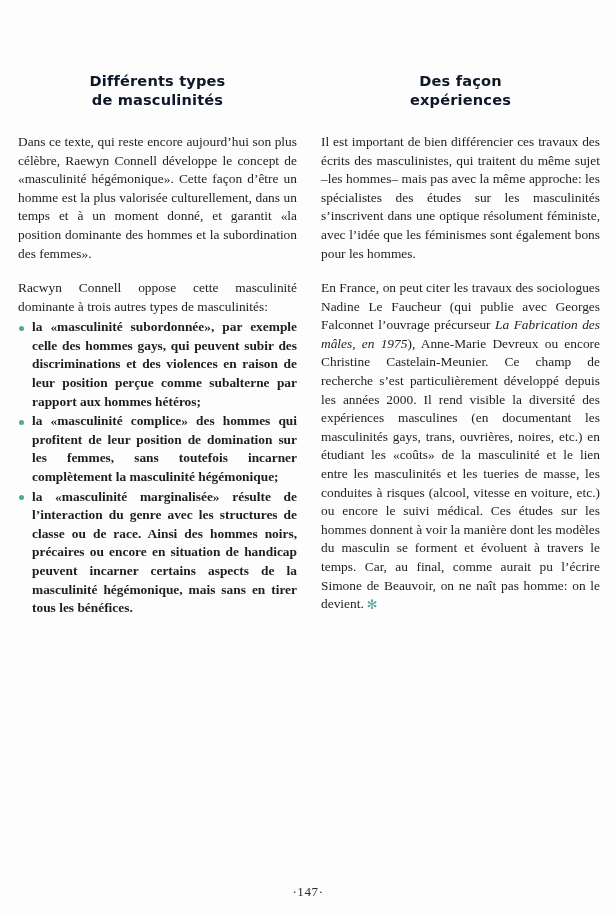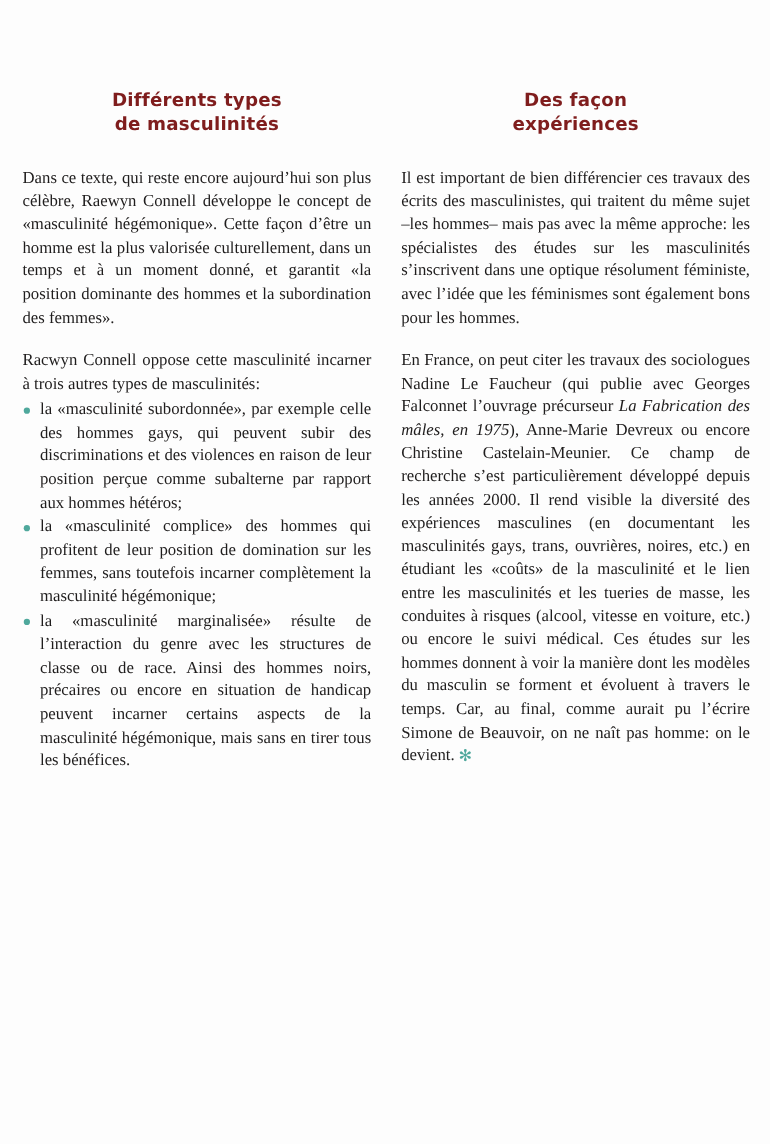--- a/index.html
+++ b/index.html
@@ -39,21 +39,21 @@
     flex-direction: column;
   }
 
   
   .heading {
     font-family: "DejaVu Sans", "Liberation Sans", sans-serif;
     font-weight: bold;
     font-size: 14.6px;
     line-height: 1.30;
     text-align: center;
-    color: #7f1d1d;
+    color: #0f172a;
     letter-spacing: 0.15px;
     margin: 0 0 23px 0;
     padding: 0 14px;
   }
   .heading .l2 { display: block; text-align: center; }
 
   
   .para {
     font-size: 13.4px;
     line-height: 18.6px;
@@ -74,20 +74,21 @@
     padding: 0;
   }
   ul.bullets li {
     position: relative;
     padding-left: 14px;
     font-size: 13.4px;
     line-height: 18.6px;
     text-align: justify;
     margin-bottom: 1px;
     color: #1f1d1d;
+    font-weight: bold;
   }
   ul.bullets li .dot {
     position: absolute;
     left: 1px;
     top: 7.5px;
     width: 5px;
     height: 5px;
     border-radius: 50%;
     background: #4fa89c;
   }
@@ -125,21 +126,21 @@
 
     <div class="col">
 
       <h2 class="heading">
         <span>Différents types</span>
         <span class="l2">de masculinités</span>
       </h2>
 
       <p class="para">Dans ce texte, qui reste encore aujourd’hui son plus célèbre, Raewyn Connell développe le concept de «masculinité hégémonique». Cette façon d’être un homme est la plus valorisée culturellement, dans un temps et à un moment donné, et garantit «la position dominante des hommes et la subordination des femmes».</p>
 
-      <p class="para tight">Racwyn Connell oppose cette masculinité incarner à trois autres types de masculinités:</p>
+      <p class="para tight">Racwyn Connell oppose cette masculinité dominante à trois autres types de masculinités:</p>
 
       <ul class="bullets">
         <li>
           <span class="dot"></span>
           <span>la «masculinité subordonnée», par exemple celle des hommes gays, qui peuvent subir des discriminations et des violences en raison de leur position perçue comme subalterne par rapport aux hommes hétéros;</span>
         </li>
         <li>
           <span class="dot"></span>
           <span>la «masculinité complice» des hommes qui profitent de leur position de domination sur les femmes, sans toutefois incarner complètement la masculinité hégémonique;</span>
         </li>
@@ -159,14 +160,15 @@
       </h2>
 
       <p class="para">Il est important de bien différencier ces travaux des écrits des masculinistes, qui traitent du même sujet –les hommes– mais pas avec la même approche: les spécialistes des études sur les masculinités s’inscrivent dans une optique résolument féministe, avec l’idée que les féminismes sont également bons pour les hommes.</p>
 
       <p class="para last"><span>En France, on peut citer les travaux des sociologues Nadine Le Faucheur (qui publie avec Georges Falconnet l’ouvrage précurseur </span><i>La Fabrication des mâles, en 1975</i><span>), Anne-Marie Devreux ou encore Christine Castelain-Meunier. Ce champ de recherche s’est particulièrement développé depuis les années 2000. Il rend visible la diversité des expériences masculines (en documentant les masculinités gays, trans, ouvrières, noires, etc.) en étudiant les «coûts» de la masculinité et le lien entre les masculinités et les tueries de masse, les conduites à risques (alcool, vitesse en voiture, etc.) ou encore le suivi médical. Ces études sur les hommes donnent à voir la manière dont les modèles du masculin se forment et évoluent à travers le temps. Car, au final, comme aurait pu l’écrire Simone de Beauvoir, on ne naît pas homme: on le devient.</span><span class="endmark">✻</span></p>
 
     </div>
 
   </div>
 
+  <div class="folio">·147·</div>
 
 </div>
 
 </body></html>

